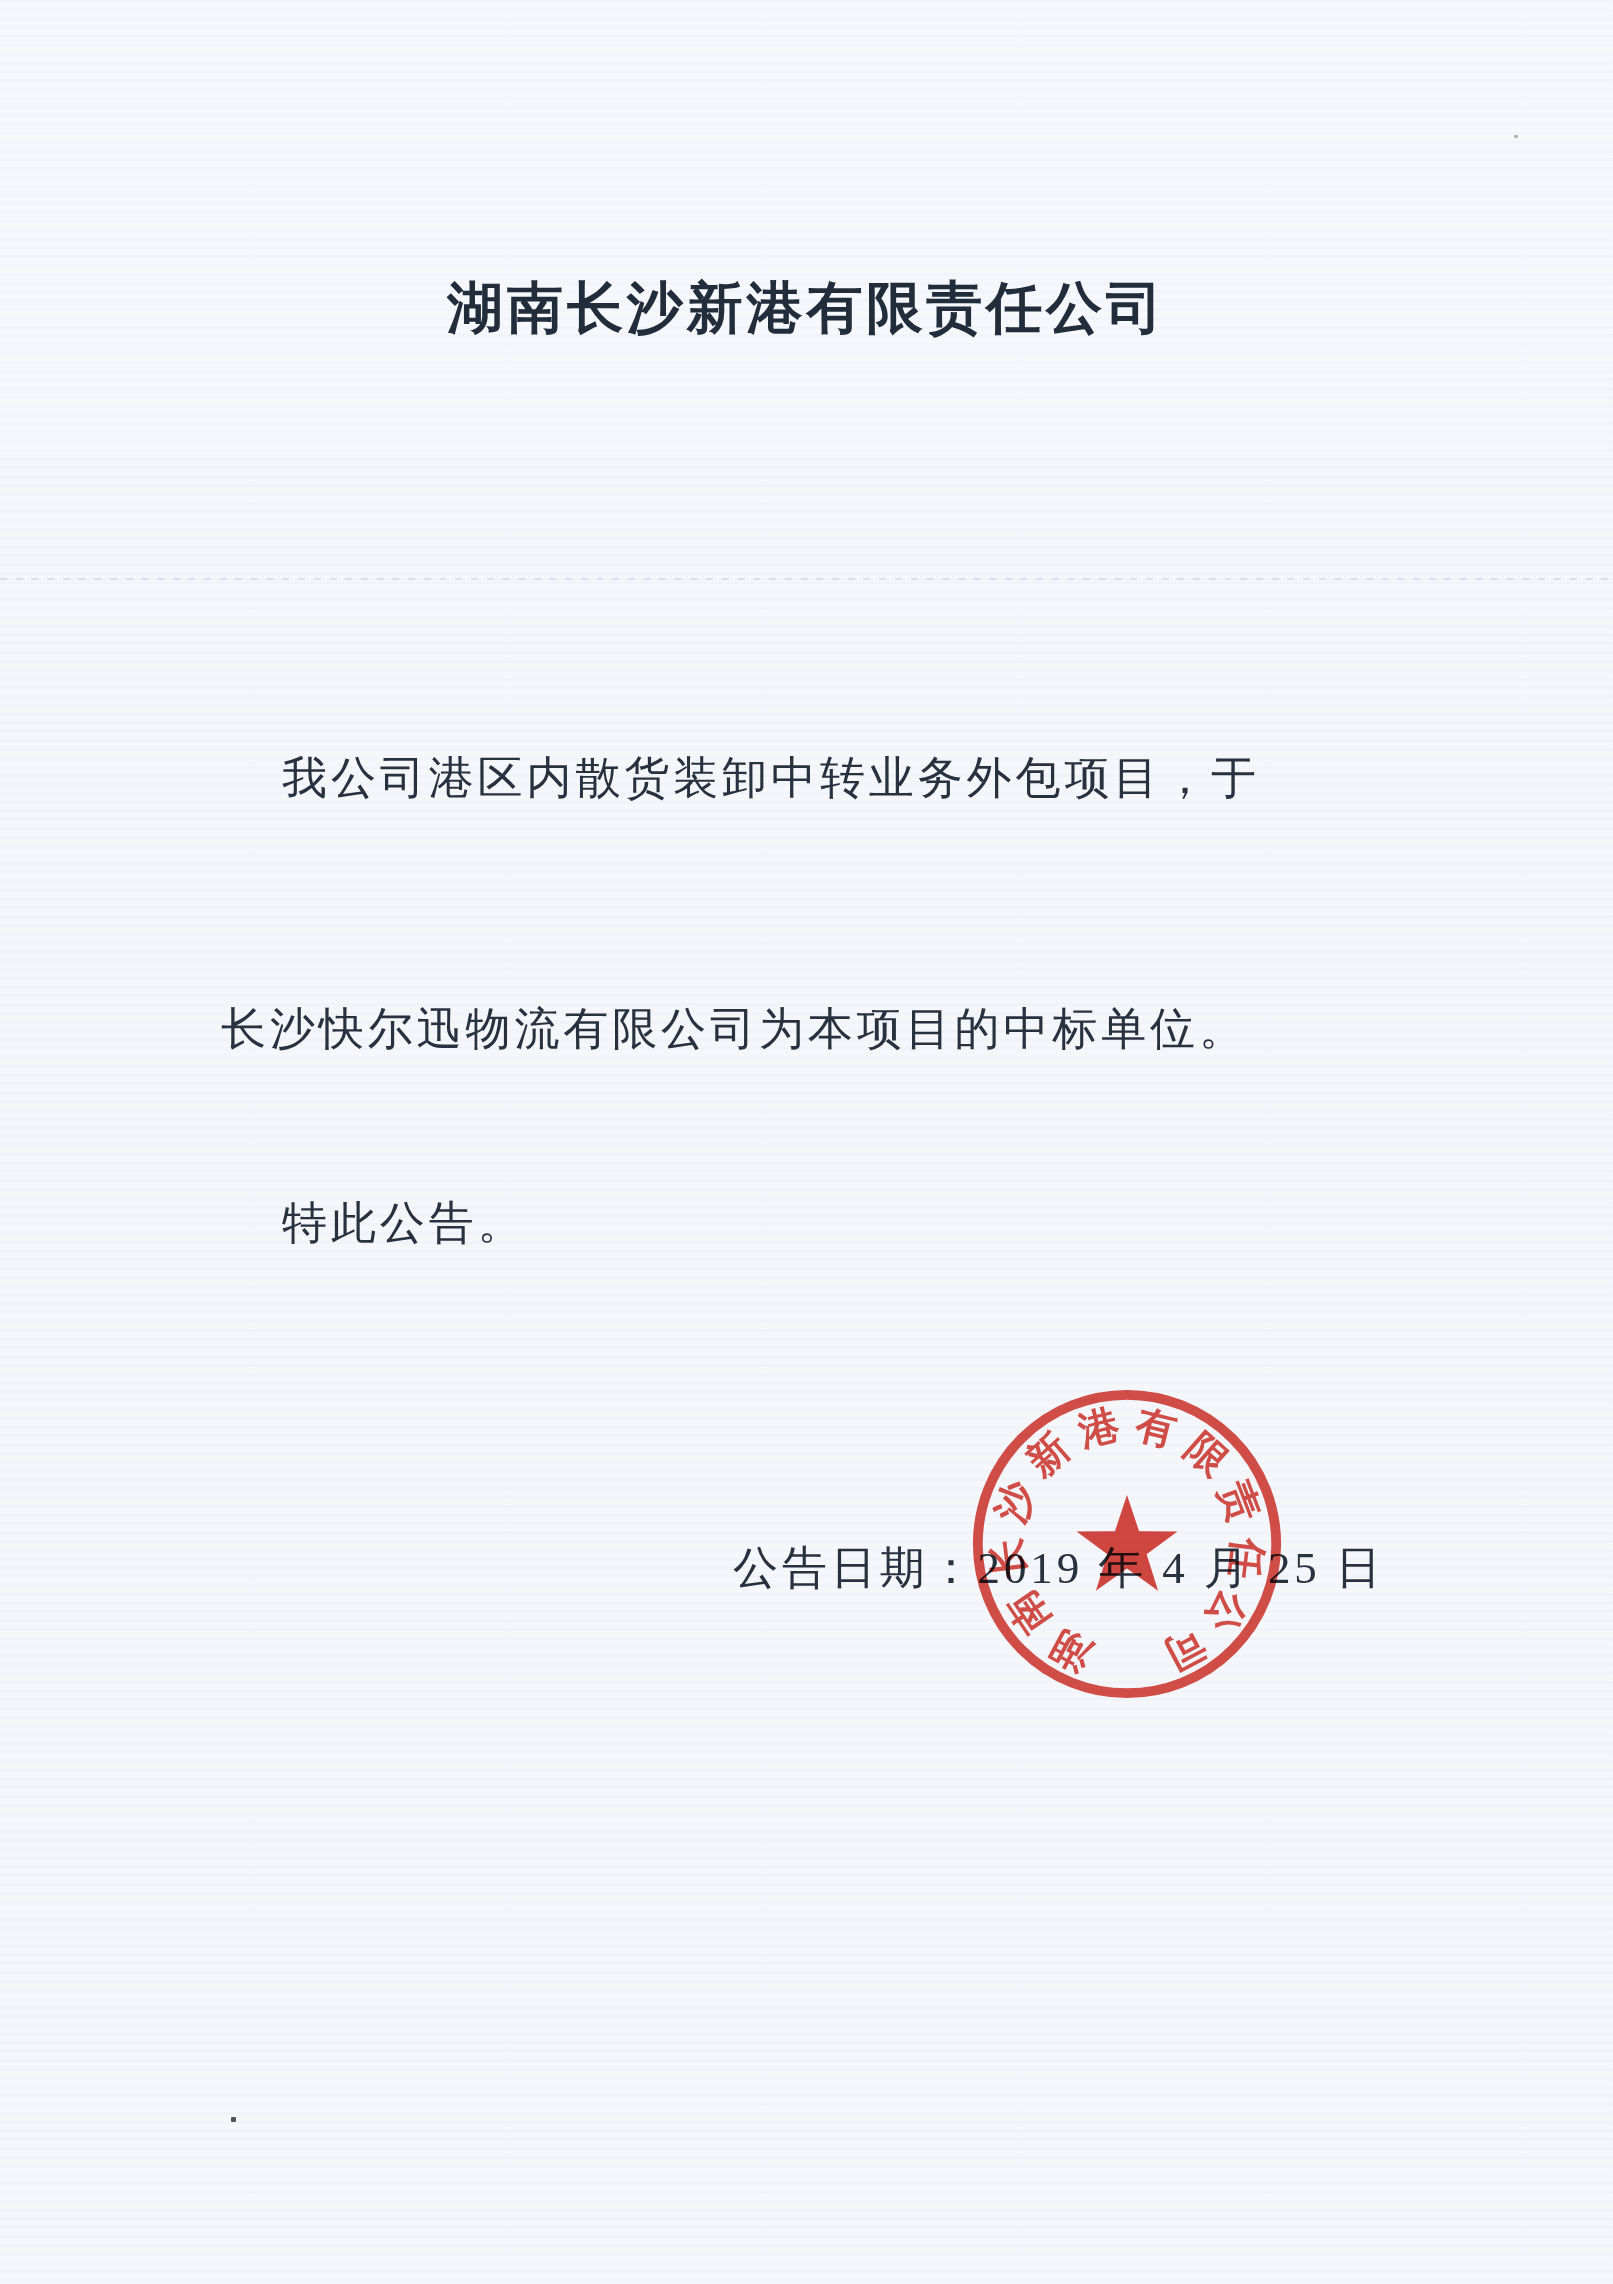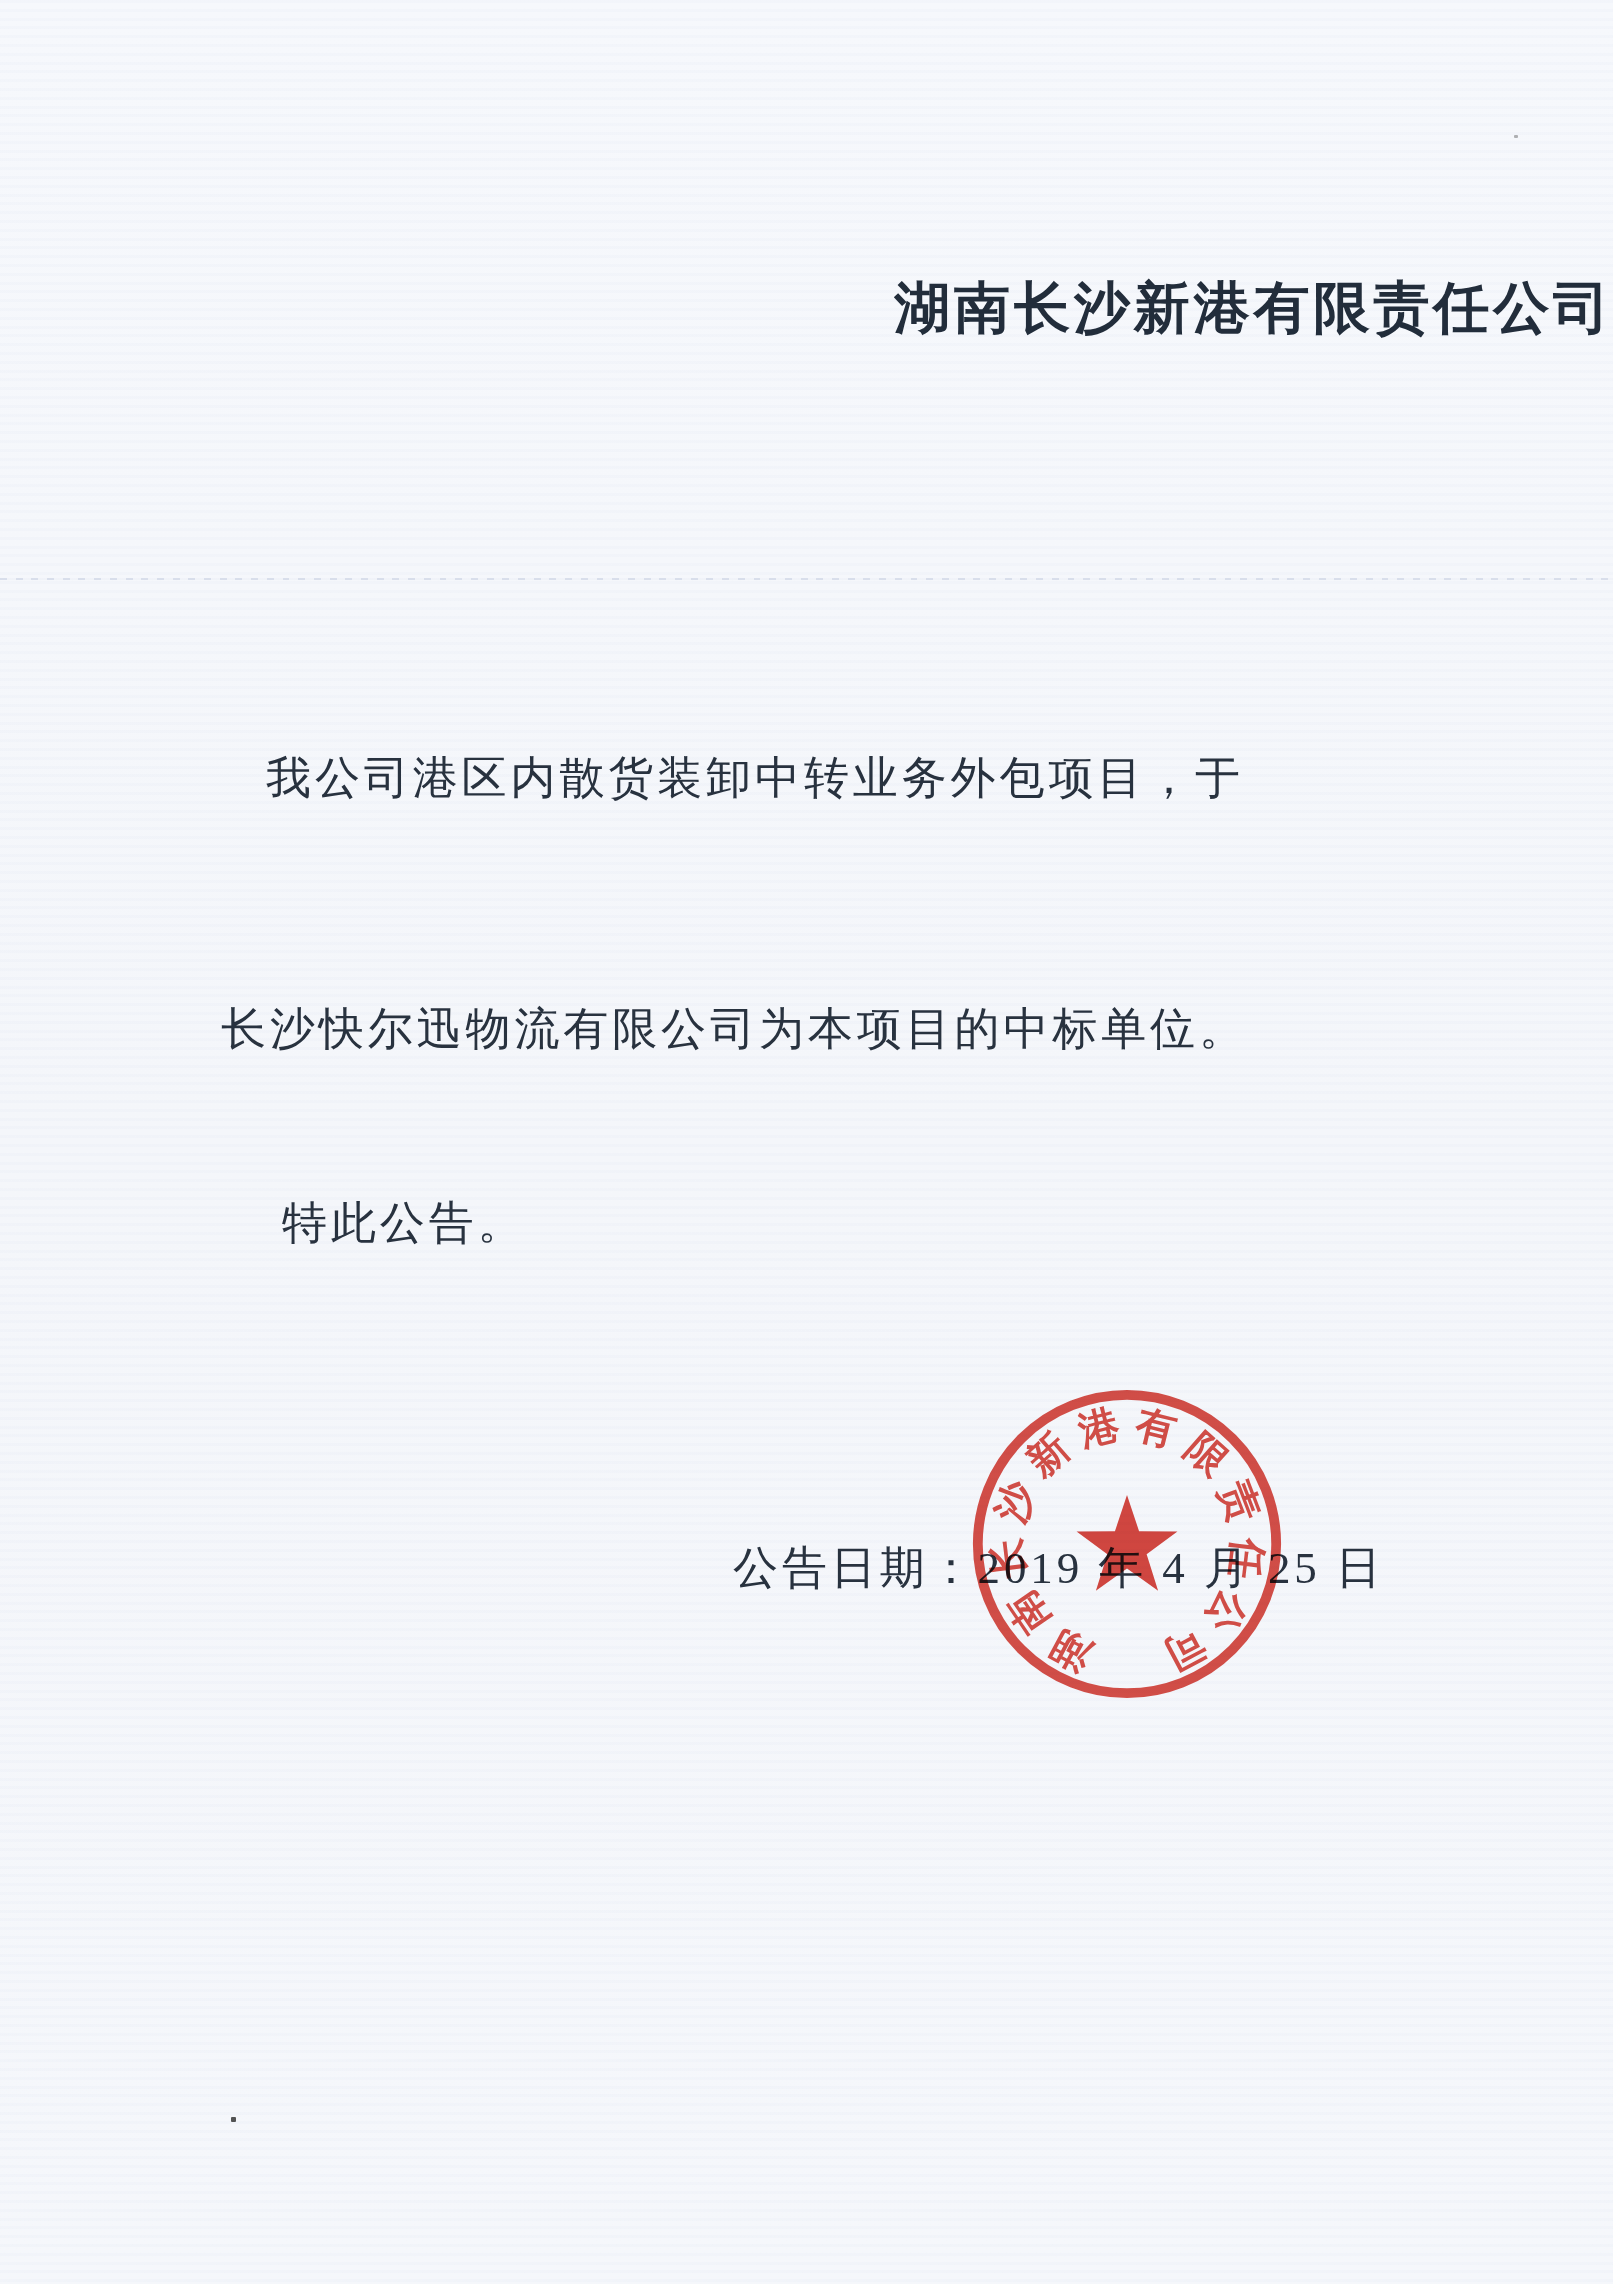--- a/index.html
+++ b/index.html
@@ -21,21 +21,21 @@
       linear-gradient(180deg, #f6f8fc 0%, #f4f6fa 50%, #f5f7fb 100%);
     overflow: hidden;
     font-family: "Liberation Serif", "DejaVu Serif", serif;
     color: #27313f;
   }
   .title-block {
     position: absolute;
     top: 267px;
     left: 0;
     width: 100%;
-    text-align: right;
+    text-align: center;
     font-weight: 700;
     font-size: 56px;
     letter-spacing: 3.9px;
     color: #222d3b;
   }
   .title-line { line-height: 82px; white-space: nowrap; }
 
   .scan-line {
     position: absolute;
     left: 0;
@@ -49,21 +49,21 @@
   }
 
   .body-line {
     position: absolute;
     font-size: 45px;
     line-height: 1.15;
     letter-spacing: 3.9px;
     white-space: nowrap;
     color: #28323f;
   }
-  #body-line-1 { top: 753px;  left: 266px; }
+  #body-line-1 { top: 753px;  left: 282px; }
   #body-line-2 { top: 876px;  left: 221px; }
   #body-line-3 { top: 1004px; left: 221px; }
   #closing-line { top: 1198px; left: 282px; }
   #date-line   { top: 1543px; left: 733px; z-index: 1; }
 
   .seal {
     position: absolute;
     left: 968px;
     top: 1385px;
     width: 318px;

